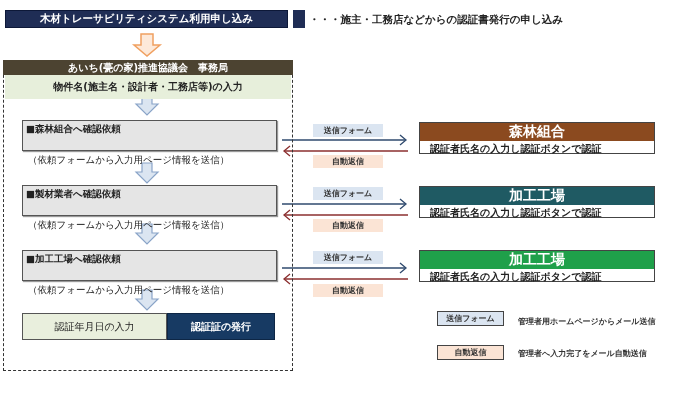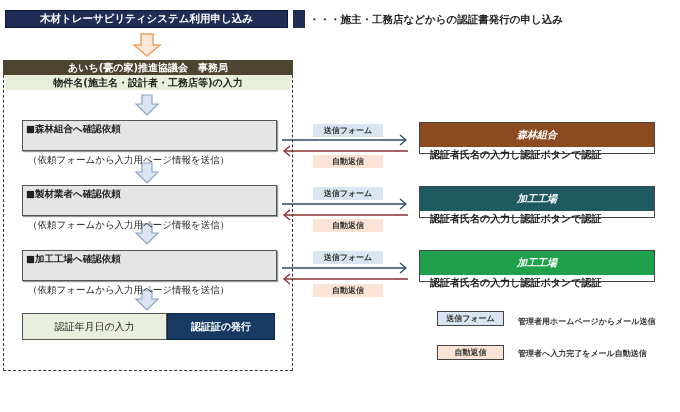--- a/index.html
+++ b/index.html
@@ -21,21 +21,21 @@
   .org-frame {
     left: 3px; top: 60px; width: 290px; height: 311px;
     border: 1.5px dashed #333;
   }
   .org-header {
     left: 3px; top: 60px; width: 290px; height: 15px;
     background: #4c4331; color: #fff; font-size: 10px; font-weight: bold;
     display: flex; align-items: center; justify-content: center; text-align: right;
   }
   .org-sub {
-    left: 5px; top: 75px; width: 286px; height: 15px;
+    left: 5px; top: 75px; width: 286px; height: 24px;
     background: #e7efdb; color: #222; font-size: 10px; font-weight: bold;
     display: flex; align-items: center; justify-content: center;
   }
   .step {
     left: 22px; width: 255px; height: 31px;
     background: #e5e5e5; border: 1px solid #555; box-shadow: 1px 1px 1px #999;
     font-size: 9.5px; font-weight: bold; padding: 1px 3px; line-height: 14px;
   }
   .step .sub { font-weight: normal; padding-left: 2px; margin-top: 17px; }
   .final-left {
@@ -53,22 +53,22 @@
     font-size: 8px; font-weight: bold; display: flex; align-items: center; justify-content: center; color: #333;
   }
   .reply-label {
     left: 313px; width: 70px; height: 13px; background: #fbe4d5;
     font-size: 8px; font-weight: bold; display: flex; align-items: center; justify-content: center; color: #333;
   }
   .recv-box {
     left: 419px; width: 236px; height: 32px; border: 1px solid #444; background: #fff;
   }
   .recv-head {
-    height: 24px; color: #fff; font-size: 10px; font-weight: bold;
-    display: flex; align-items: center; justify-content: center; font-style: italic;
+    height: 18px; color: #fff; font-size: 14px; font-weight: bold;
+    display: flex; align-items: center; justify-content: center;
   }
   .recv-body {
     font-size: 10px; font-weight: bold; padding-left: 10px; line-height: 16px;
   }
   .legend-box {
     left: 437px; width: 67px; height: 15px; border: 1px solid #444;
     font-size: 8px; font-weight: bold; display: flex; align-items: center; justify-content: center; color: #333;
   }
   .legend-desc { left: 518px; font-size: 8px; font-weight: bold; color: #333; }
   svg.overlay { position: absolute; left: 0; top: 0; }

